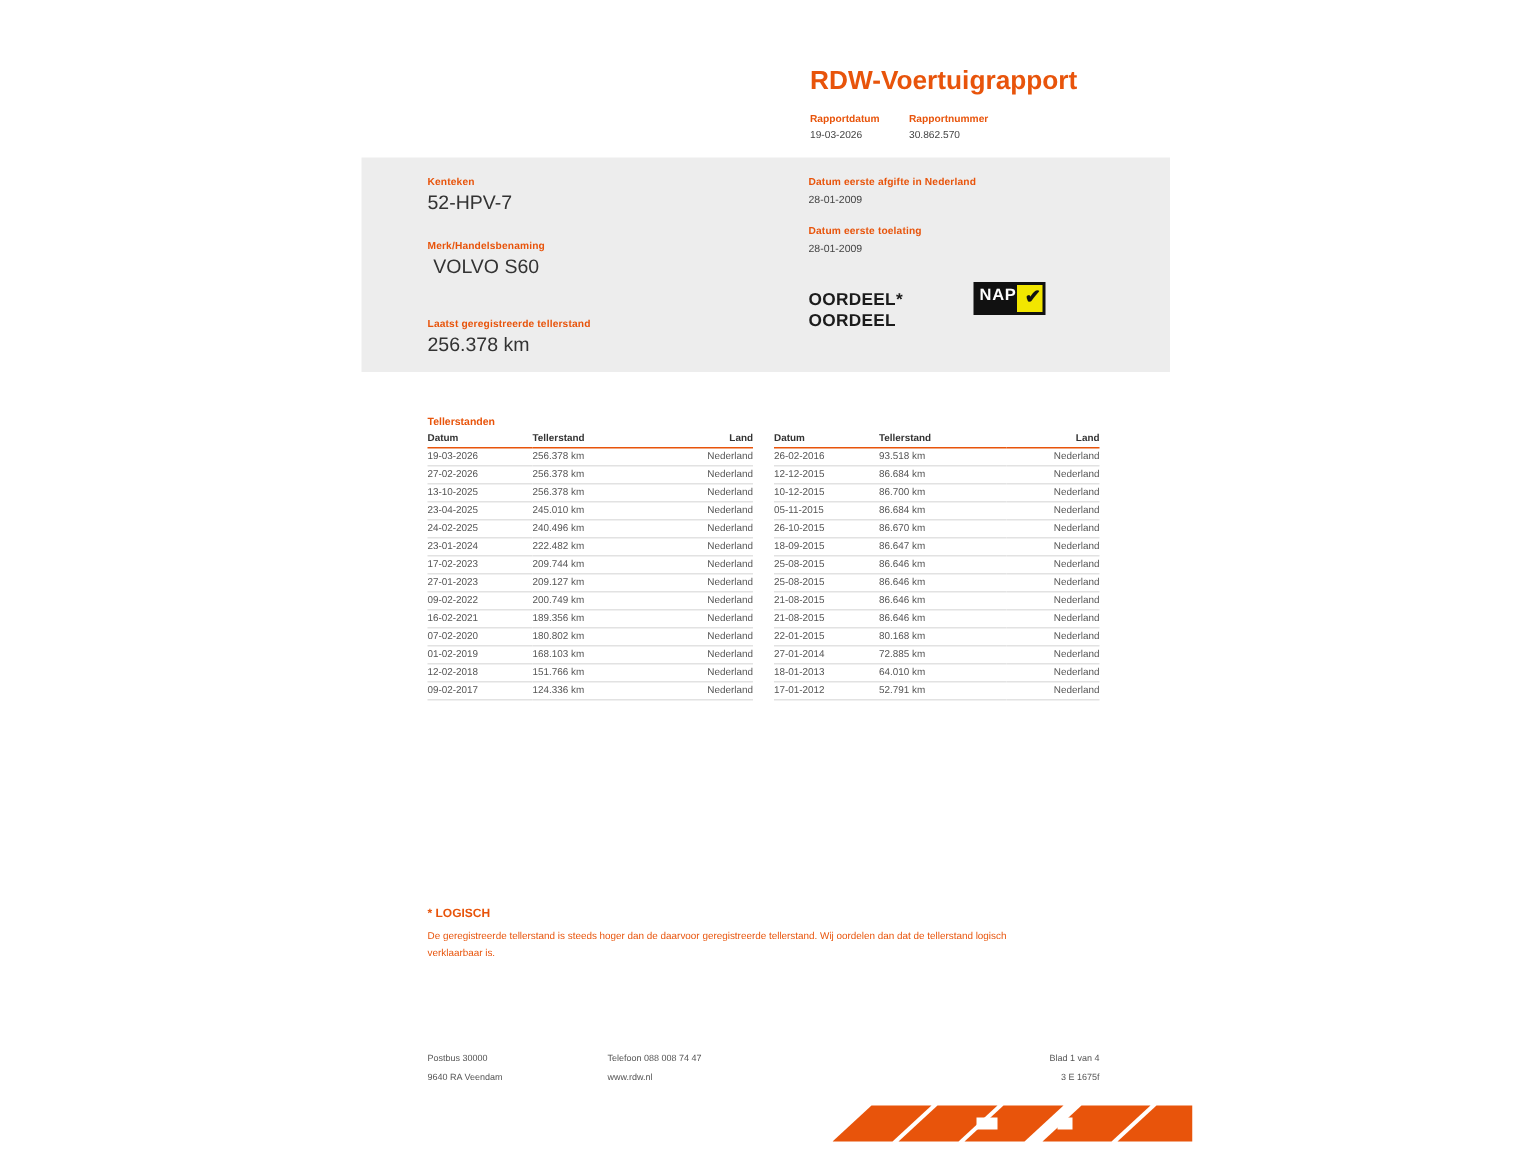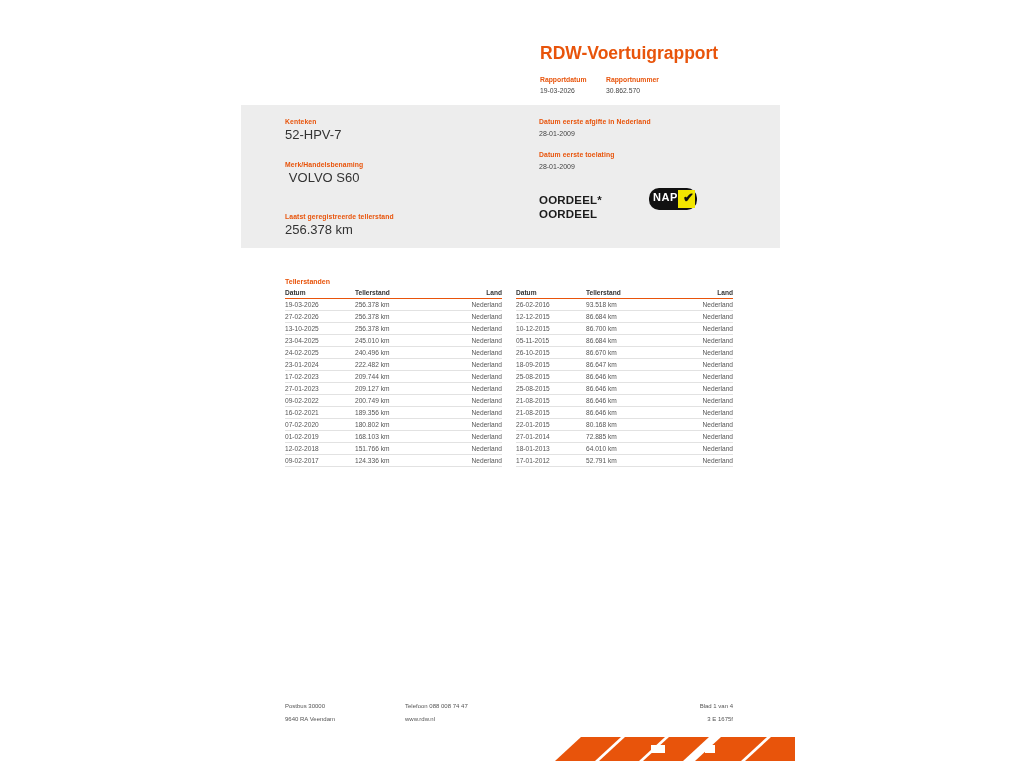--- a/index.html
+++ b/index.html
@@ -133,21 +133,21 @@
     line-height: 14px;
     letter-spacing: 0.2px;
   }
   .nap-badge {
     position: absolute;
     left: 408px;
     top: 83px;
     width: 48px;
     height: 22px;
     background: #111111;
-    border-radius: 10px;
+    border-radius: 0;
   }
   .nap-badge .nap-text {
     position: absolute;
     left: 4px; top: 3px;
     color: #ffffff;
     font-size: 11px;
     font-weight: bold;
     letter-spacing: 0.5px;
   }
   .nap-badge .nap-yellow {
@@ -483,20 +483,24 @@
             <tr>
               <td>17-01-2012</td>
               <td>52.791 km</td>
               <td class="r">Nederland</td>
             </tr>
           </tbody>
       </table>
     </div>
   </div>
 
+  <div class="footnote">
+    <div class="fn-title">* LOGISCH</div>
+    <div class="fn-body">De geregistreerde tellerstand is steeds hoger dan de daarvoor geregistreerde tellerstand. Wij oordelen dan dat de tellerstand logisch verklaarbaar is.</div>
+  </div>
 
   <div class="footer">
     <div class="fcol" id="fcol-1">
       <div class="line">Postbus 30000</div>
       <div class="line">9640 RA Veendam</div>
     </div>
     <div class="fcol" id="fcol-2">
       <div class="line">Telefoon 088 008 74 47</div>
       <div class="line">www.rdw.nl</div>
     </div>

